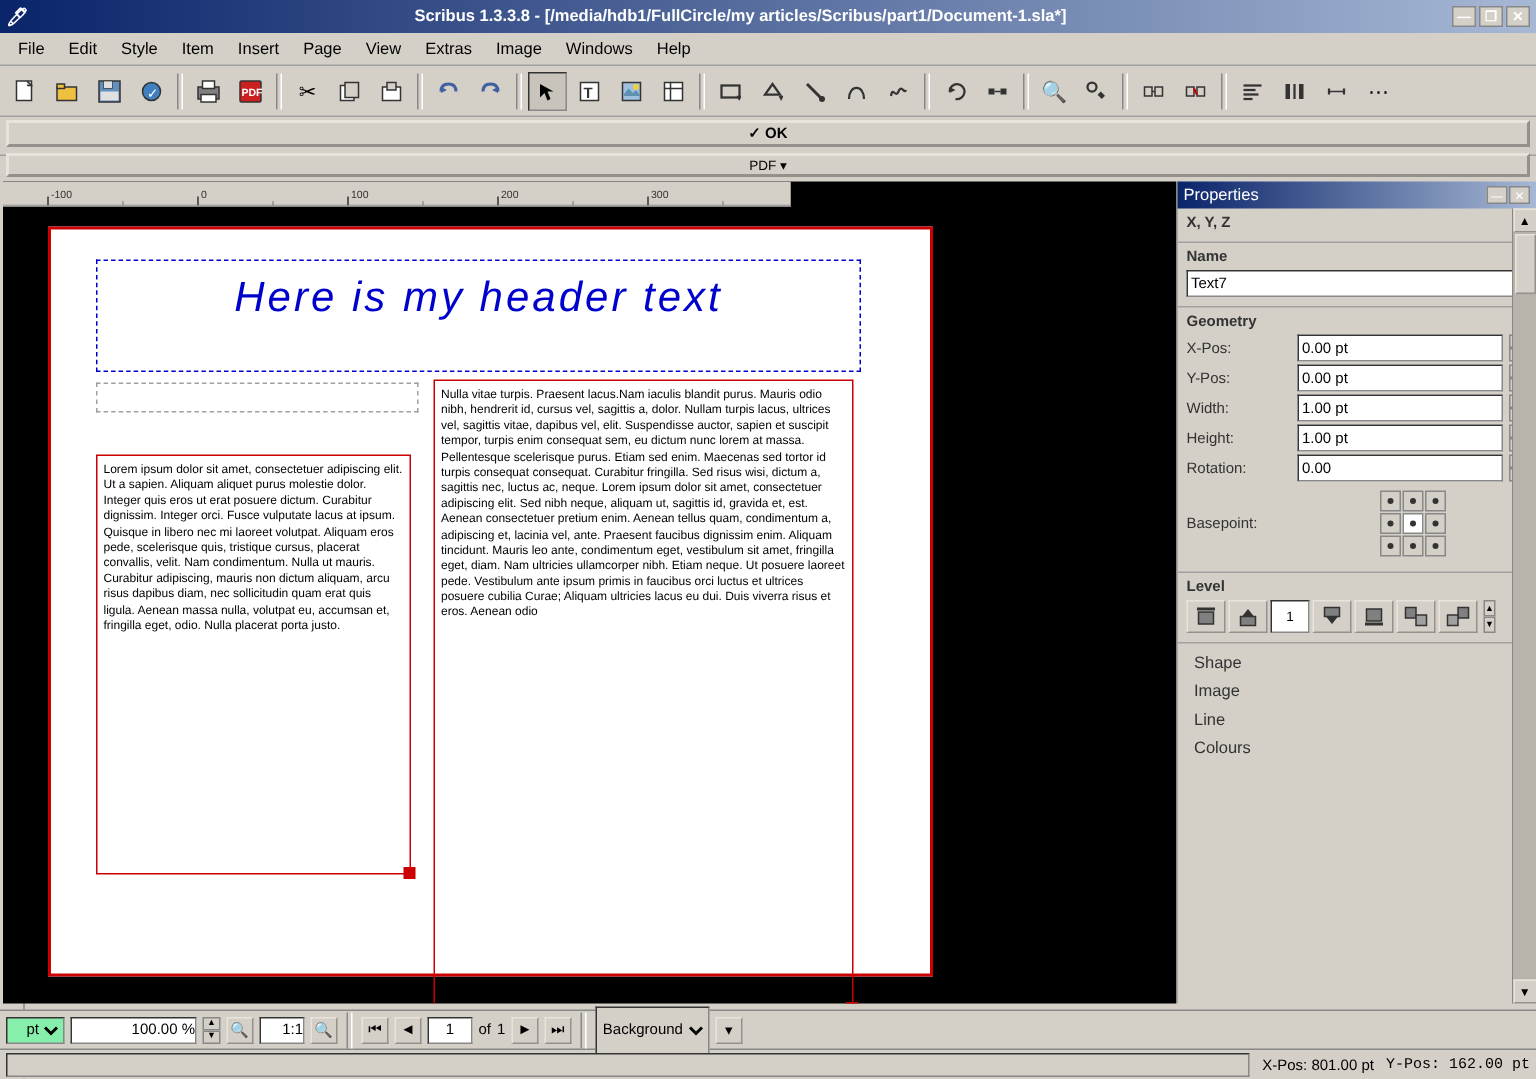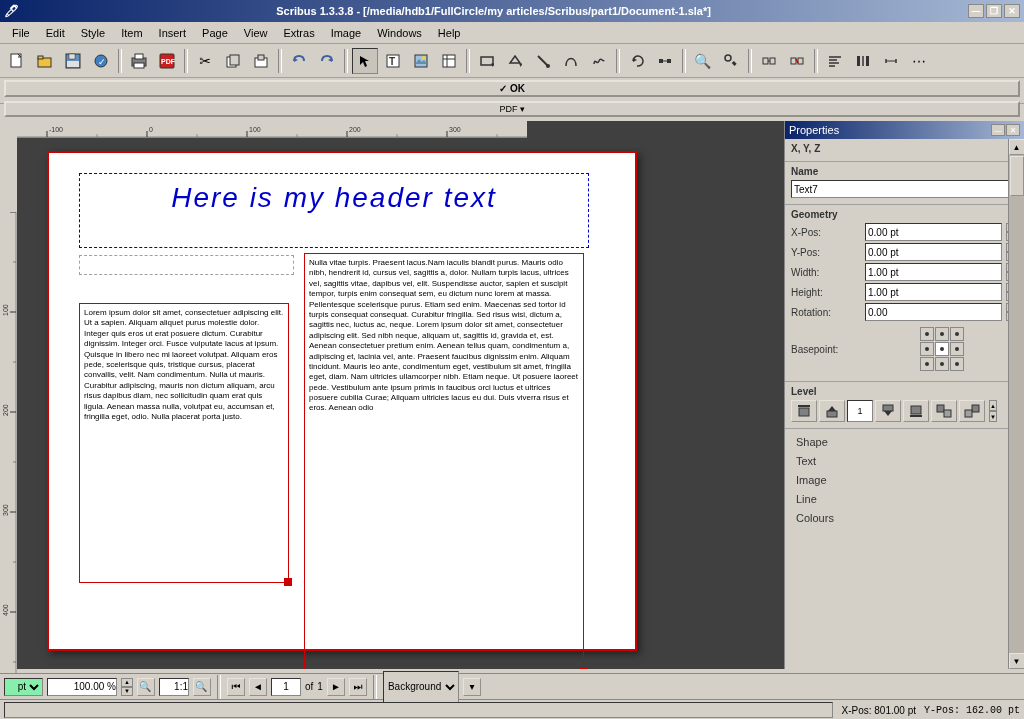--- a/index.html
+++ b/index.html
@@ -112,24 +112,24 @@
     
     #main-container {
       display: flex;
       height: calc(719px - 108px - 46px);
       position: relative;
     }
 
     
     #canvas-area {
       flex: 1;
-      background: #404040;
+      background: #000000;
       overflow: hidden;
       position: relative;
-      margin-left: 17px;
+      margin-left: 2px;
       margin-top: 17px;
     }
 
     
     #document-page {
       position: absolute;
       top: 30px;
       left: 30px;
       width: 590px;
       height: 500px;
@@ -863,21 +863,20 @@
           <div style="display:flex;flex-direction:column;margin-left:2px;">
             <div class="spin-btn" style="height:11px;">▲</div>
             <div class="spin-btn" style="height:11px;">▼</div>
           </div>
         </div>
       </div>
     </div>
 
     <div class="props-nav">
       <div class="props-nav-item">Shape</div>
-      <div class="props-nav-item">Text</div>
       <div class="props-nav-item">Image</div>
       <div class="props-nav-item">Line</div>
       <div class="props-nav-item">Colours</div>
     </div>
 
     <div class="v-scrollbar">
       <div class="scroll-btn">▲</div>
       <div class="scroll-track">
         <div class="scroll-thumb"></div>
       </div>
@@ -902,21 +901,21 @@
 </div>
 <div style="position:absolute;bottom:20px;left:0;width:17px;height:16px;background:#d4d0c8;border:1px solid #888;"></div>
 
 <div id="statusbar">
   <div id="statusbar-top">
     <select class="page-mode-select">
       <option>pt</option>
       <option>mm</option>
       <option>in</option>
     </select>
-    <input class="zoom-input" value="100.00 %" style="width: 70px;">
+    <input class="zoom-input" value="100.00 %" style="width: 84px;">
     <div style="display:flex;flex-direction:column;width:12px;">
       <div class="spin-btn">▲</div>
       <div class="spin-btn">▼</div>
     </div>
     <div class="nav-btn">🔍</div>
     <input class="zoom-input" value="1:1" style="width: 30px;">
     <div class="nav-btn">🔍</div>
     <div class="toolbar-sep"></div>
     <div class="nav-btn">⏮</div>
     <div class="nav-btn">◄</div>

